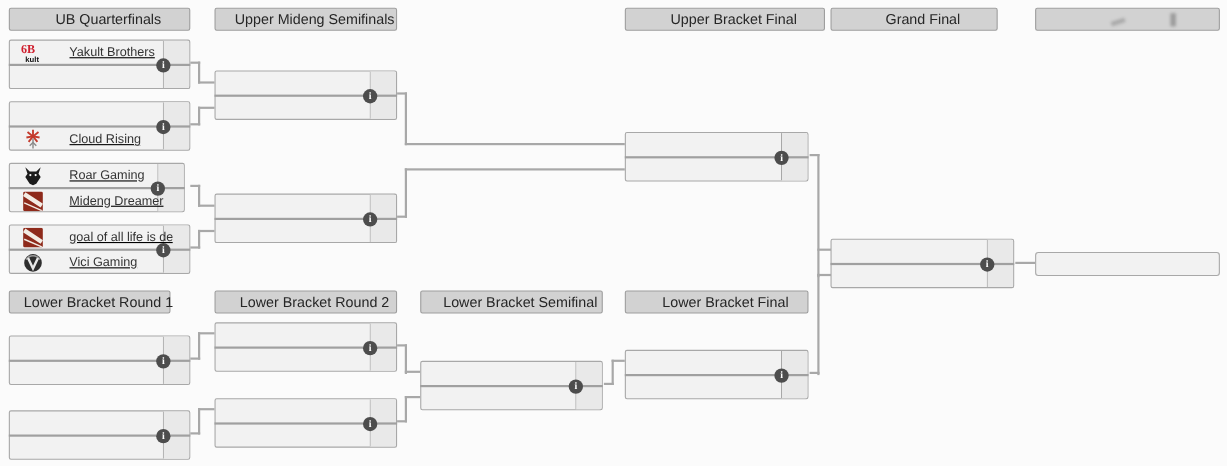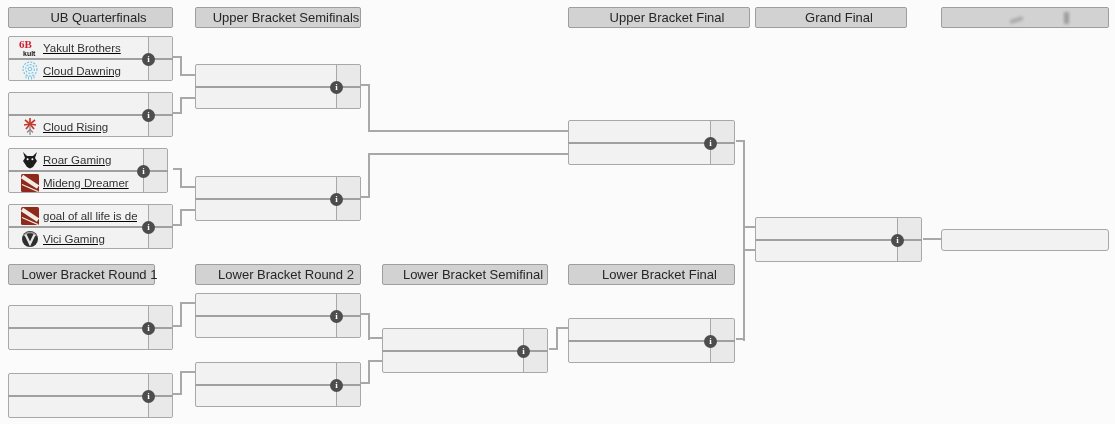--- a/index.html
+++ b/index.html
@@ -24,21 +24,21 @@
   .midline{
     position:absolute;left:-1px;right:-1px;top:20.5px;height:2px;background:#a0a0a0;z-index:1;
   }
   .trow{
     position:absolute;left:0;width:100%;height:21px;
     display:flex;align-items:center;z-index:2;text-decoration:underline;
   }
   .trow.top{top:0}
   .trow.bot{top:23px}
   .logo{width:26px;height:19px;margin-left:8px;display:flex;align-items:center;justify-content:center;flex:0 0 26px;}
-  .tname{margin-left:0;font-size:11.5px;color:#333;white-space:nowrap;overflow:hidden;max-width:94px;}
+  .tname{margin-left:20px;font-size:11.5px;color:#333;white-space:nowrap;overflow:hidden;max-width:94px;}
   .info{
     position:absolute;width:13px;height:13px;right:17px;top:15.5px;z-index:3;
     background:#4d4d4d;color:#ffffff;border-radius:50%;
     display:flex;align-items:center;justify-content:center;
     font-family:"Liberation Serif","DejaVu Serif",serif;font-weight:bold;font-size:9px;line-height:1;
     cursor:pointer;
   }
   .cl{position:absolute;background:#a8a8a8;z-index:0;}
   .winner{
     position:absolute;height:22px;box-sizing:border-box;
@@ -86,21 +86,21 @@
   <div class="cl" style="left:368px;top:313px;width:2px;height:27px"></div>
   <div class="cl" style="left:368px;top:337px;width:14px;height:2px"></div>
   <div class="cl" style="left:361px;top:382px;width:9px;height:2px"></div>
   <div class="cl" style="left:368px;top:360px;width:2px;height:24px"></div>
   <div class="cl" style="left:368px;top:360px;width:14px;height:2px"></div>
   <div class="cl" style="left:549px;top:348px;width:9px;height:2px"></div>
   <div class="cl" style="left:556px;top:327px;width:2px;height:23px"></div>
   <div class="cl" style="left:556px;top:327px;width:12px;height:2px"></div>
 
   <div class="hdr" style="left:8px;top:7px;width:165px">UB Quarterfinals</div>
-  <div class="hdr" style="left:195px;top:7px;width:166px">Upper Bracket Semifinals</div>
+  <div class="hdr" style="left:195px;top:7px;width:166px">Upper Mideng Semifinals</div>
   <div class="hdr" style="left:568px;top:7px;width:182px">Upper Bracket Final</div>
   <div class="hdr" style="left:755px;top:7px;width:152px">Grand Final</div>
   <div class="hdr" style="left:941px;top:7px;width:168px">
     <span class="smudge" style="left:68px;top:10px;width:13px;height:4px;transform:rotate(-18deg)"></span>
     <span class="smudge" style="left:122px;top:4px;width:5px;height:12px;opacity:.65"></span>
   </div>
   <div class="hdr" style="left:8px;top:264px;width:147px">Lower Bracket Round 1</div>
   <div class="hdr" style="left:195px;top:264px;width:166px">Lower Bracket Round 2</div>
   <div class="hdr" style="left:568px;top:264px;width:167px">Lower Bracket Final</div>
   <div class="hdr" style="left:382px;top:264px;width:166px">Lower Bracket Semifinal</div>
@@ -109,31 +109,20 @@
     <div class="scorecol"></div>
     <div class="midline"></div>
     <div class="trow top">
       <span class="logo">
         <svg width="22" height="19" viewBox="0 0 22 19">
             <text x="0" y="10" font-size="11" font-weight="bold" fill="#cf1f2e" font-family="serif">6B</text>
             <text x="4" y="18" font-size="7" font-weight="bold" fill="#111">kult</text>
           </svg>
       </span>
       <span class="tname">Yakult Brothers</span>
-    </div>
-    <div class="trow bot">
-      <span class="logo">
-        <svg width="18" height="19" viewBox="0 0 18 19" fill="none" stroke="#74c6e4">
-            <circle cx="9" cy="8" r="7" stroke-width="1.2" stroke-dasharray="2 1.3"></circle>
-            <circle cx="9" cy="8" r="4.4" stroke-width="1.1" stroke-dasharray="2 1.3"></circle>
-            <circle cx="9" cy="8" r="1.8" stroke-width="1"></circle>
-            <path d="M5 14.5 V17.5 M7.5 15.5 V18.5 M10.5 15.5 V18.5 M13 14.5 V17.5" stroke-width="1"></path>
-          </svg>
-      </span>
-      <span class="tname">Cloud Dawning</span>
     </div>
     <div class="info">i</div>
   </div>
 
   <div class="match" style="left:8px;top:92px;width:165px">
     <div class="scorecol"></div>
     <div class="midline"></div>
     <div class="trow bot">
       <span class="logo">
         <svg width="18" height="19" viewBox="0 0 18 19">

